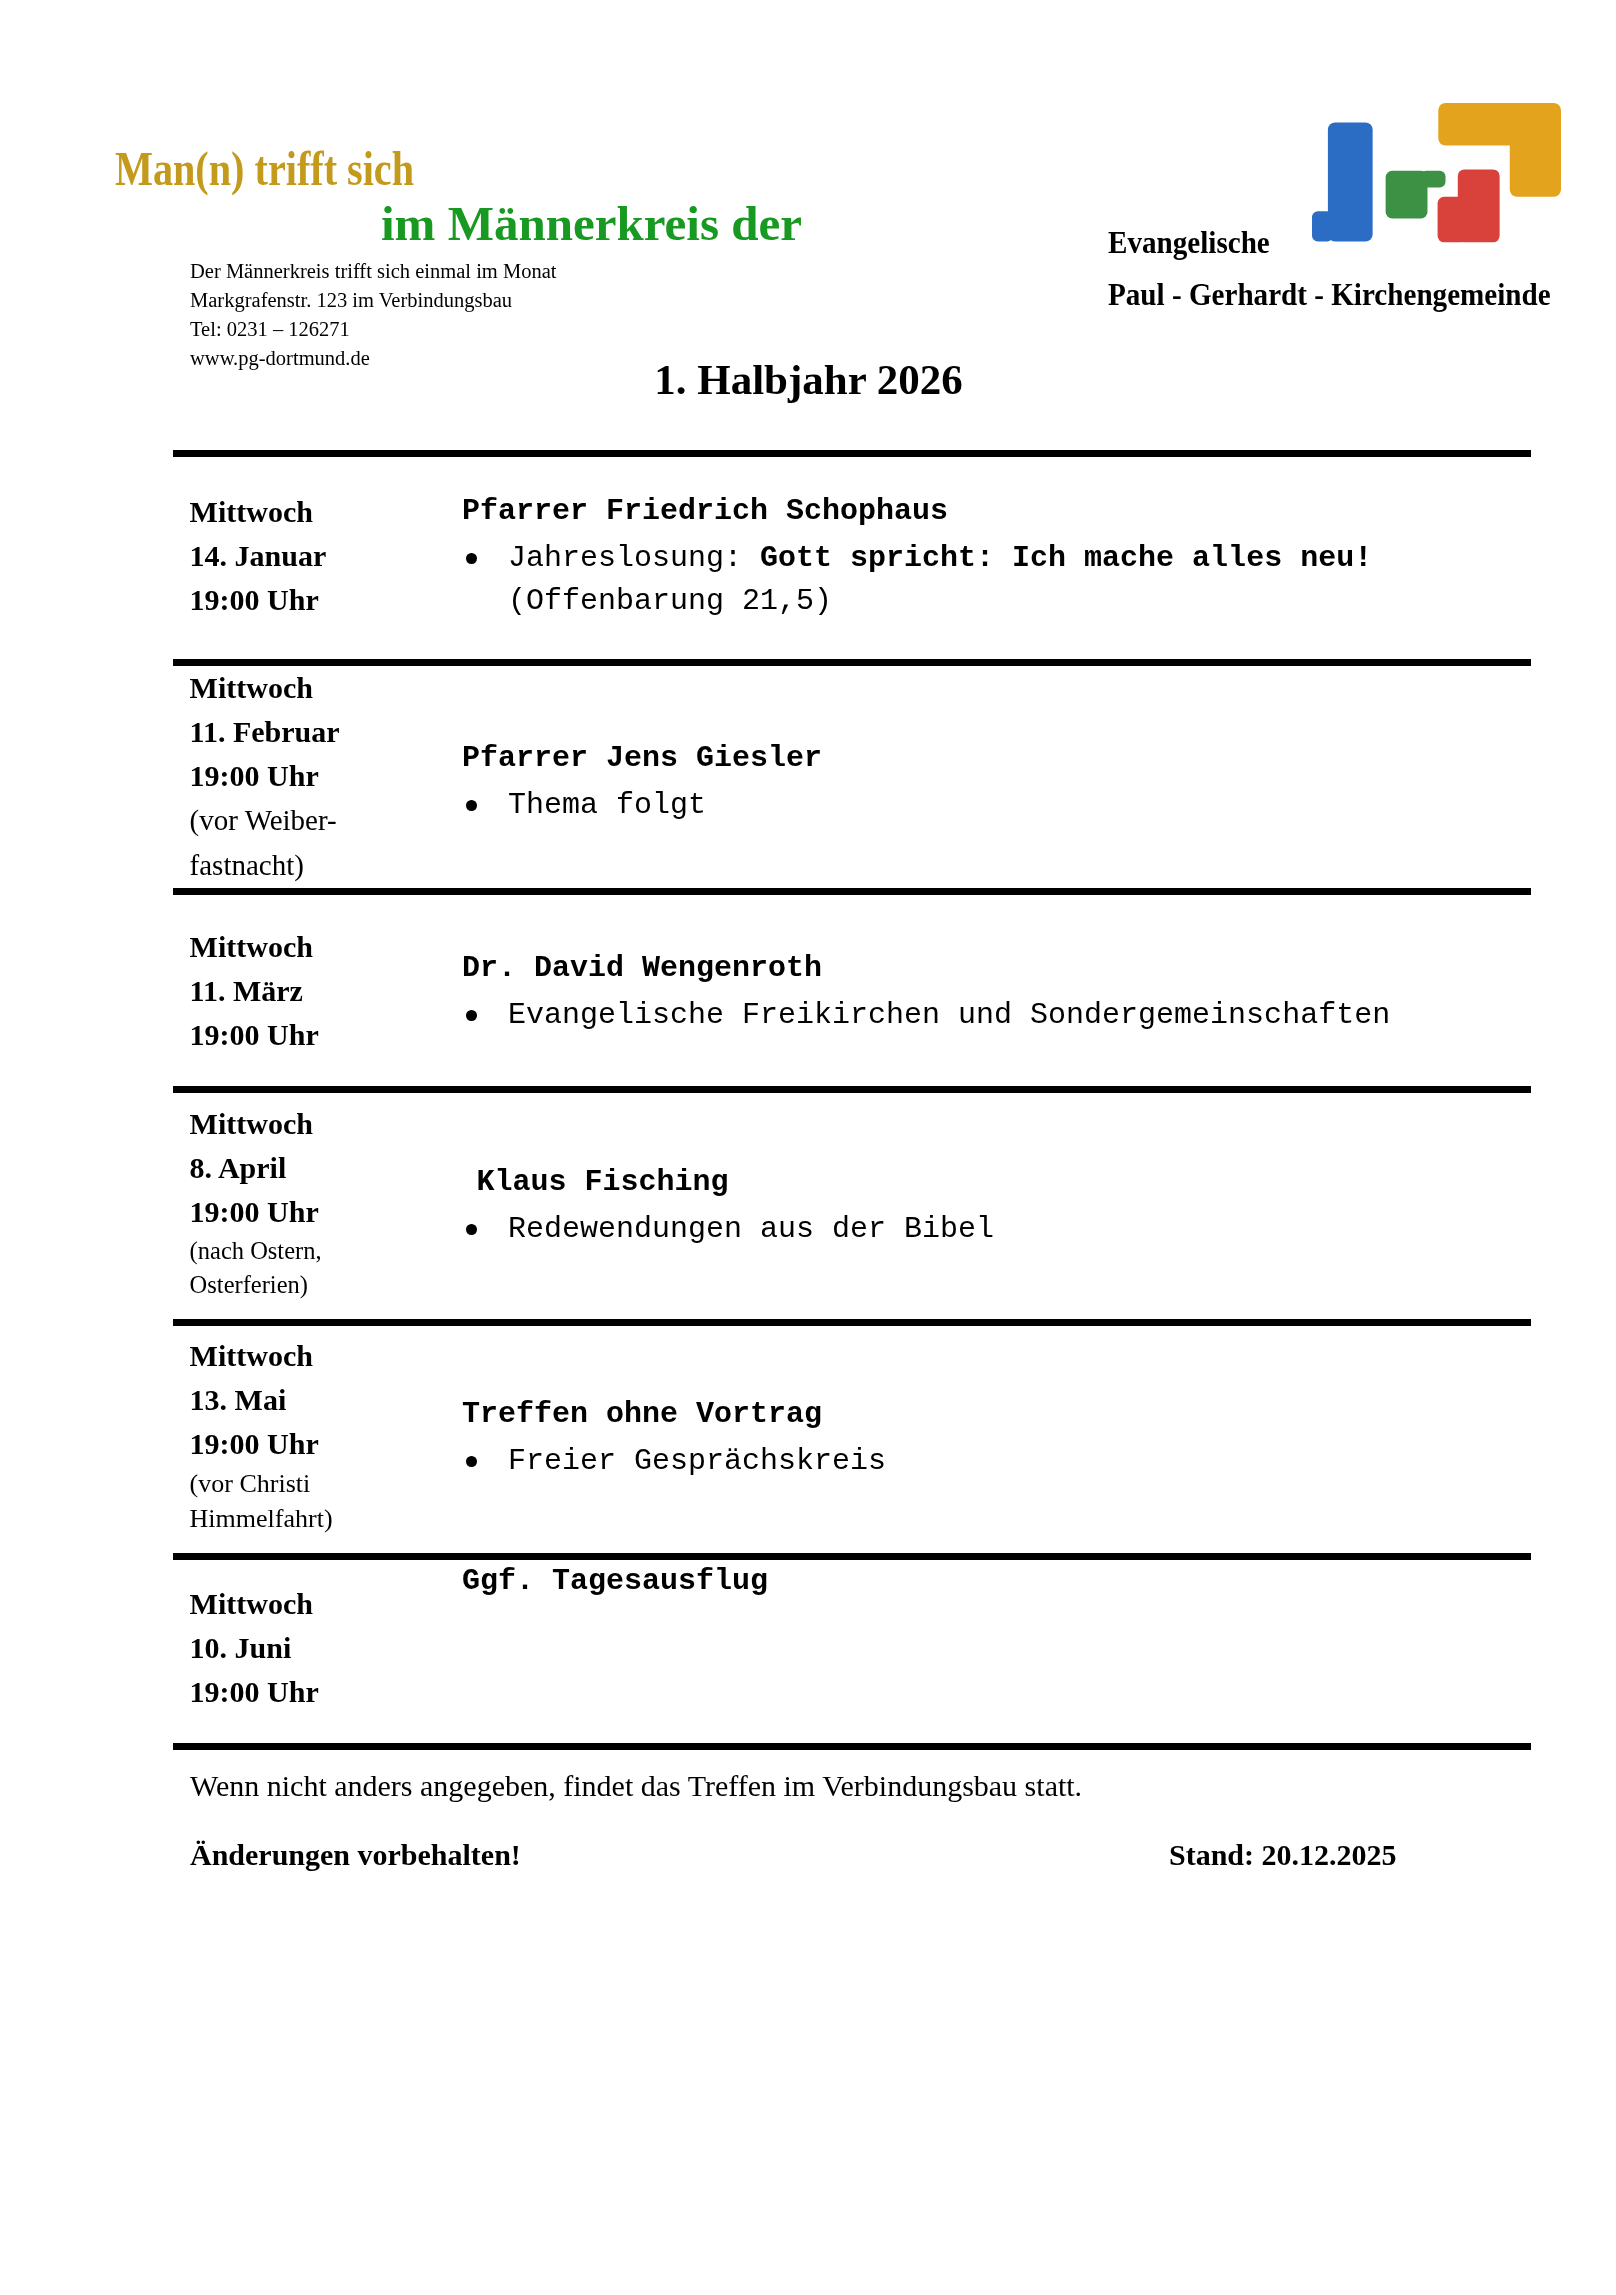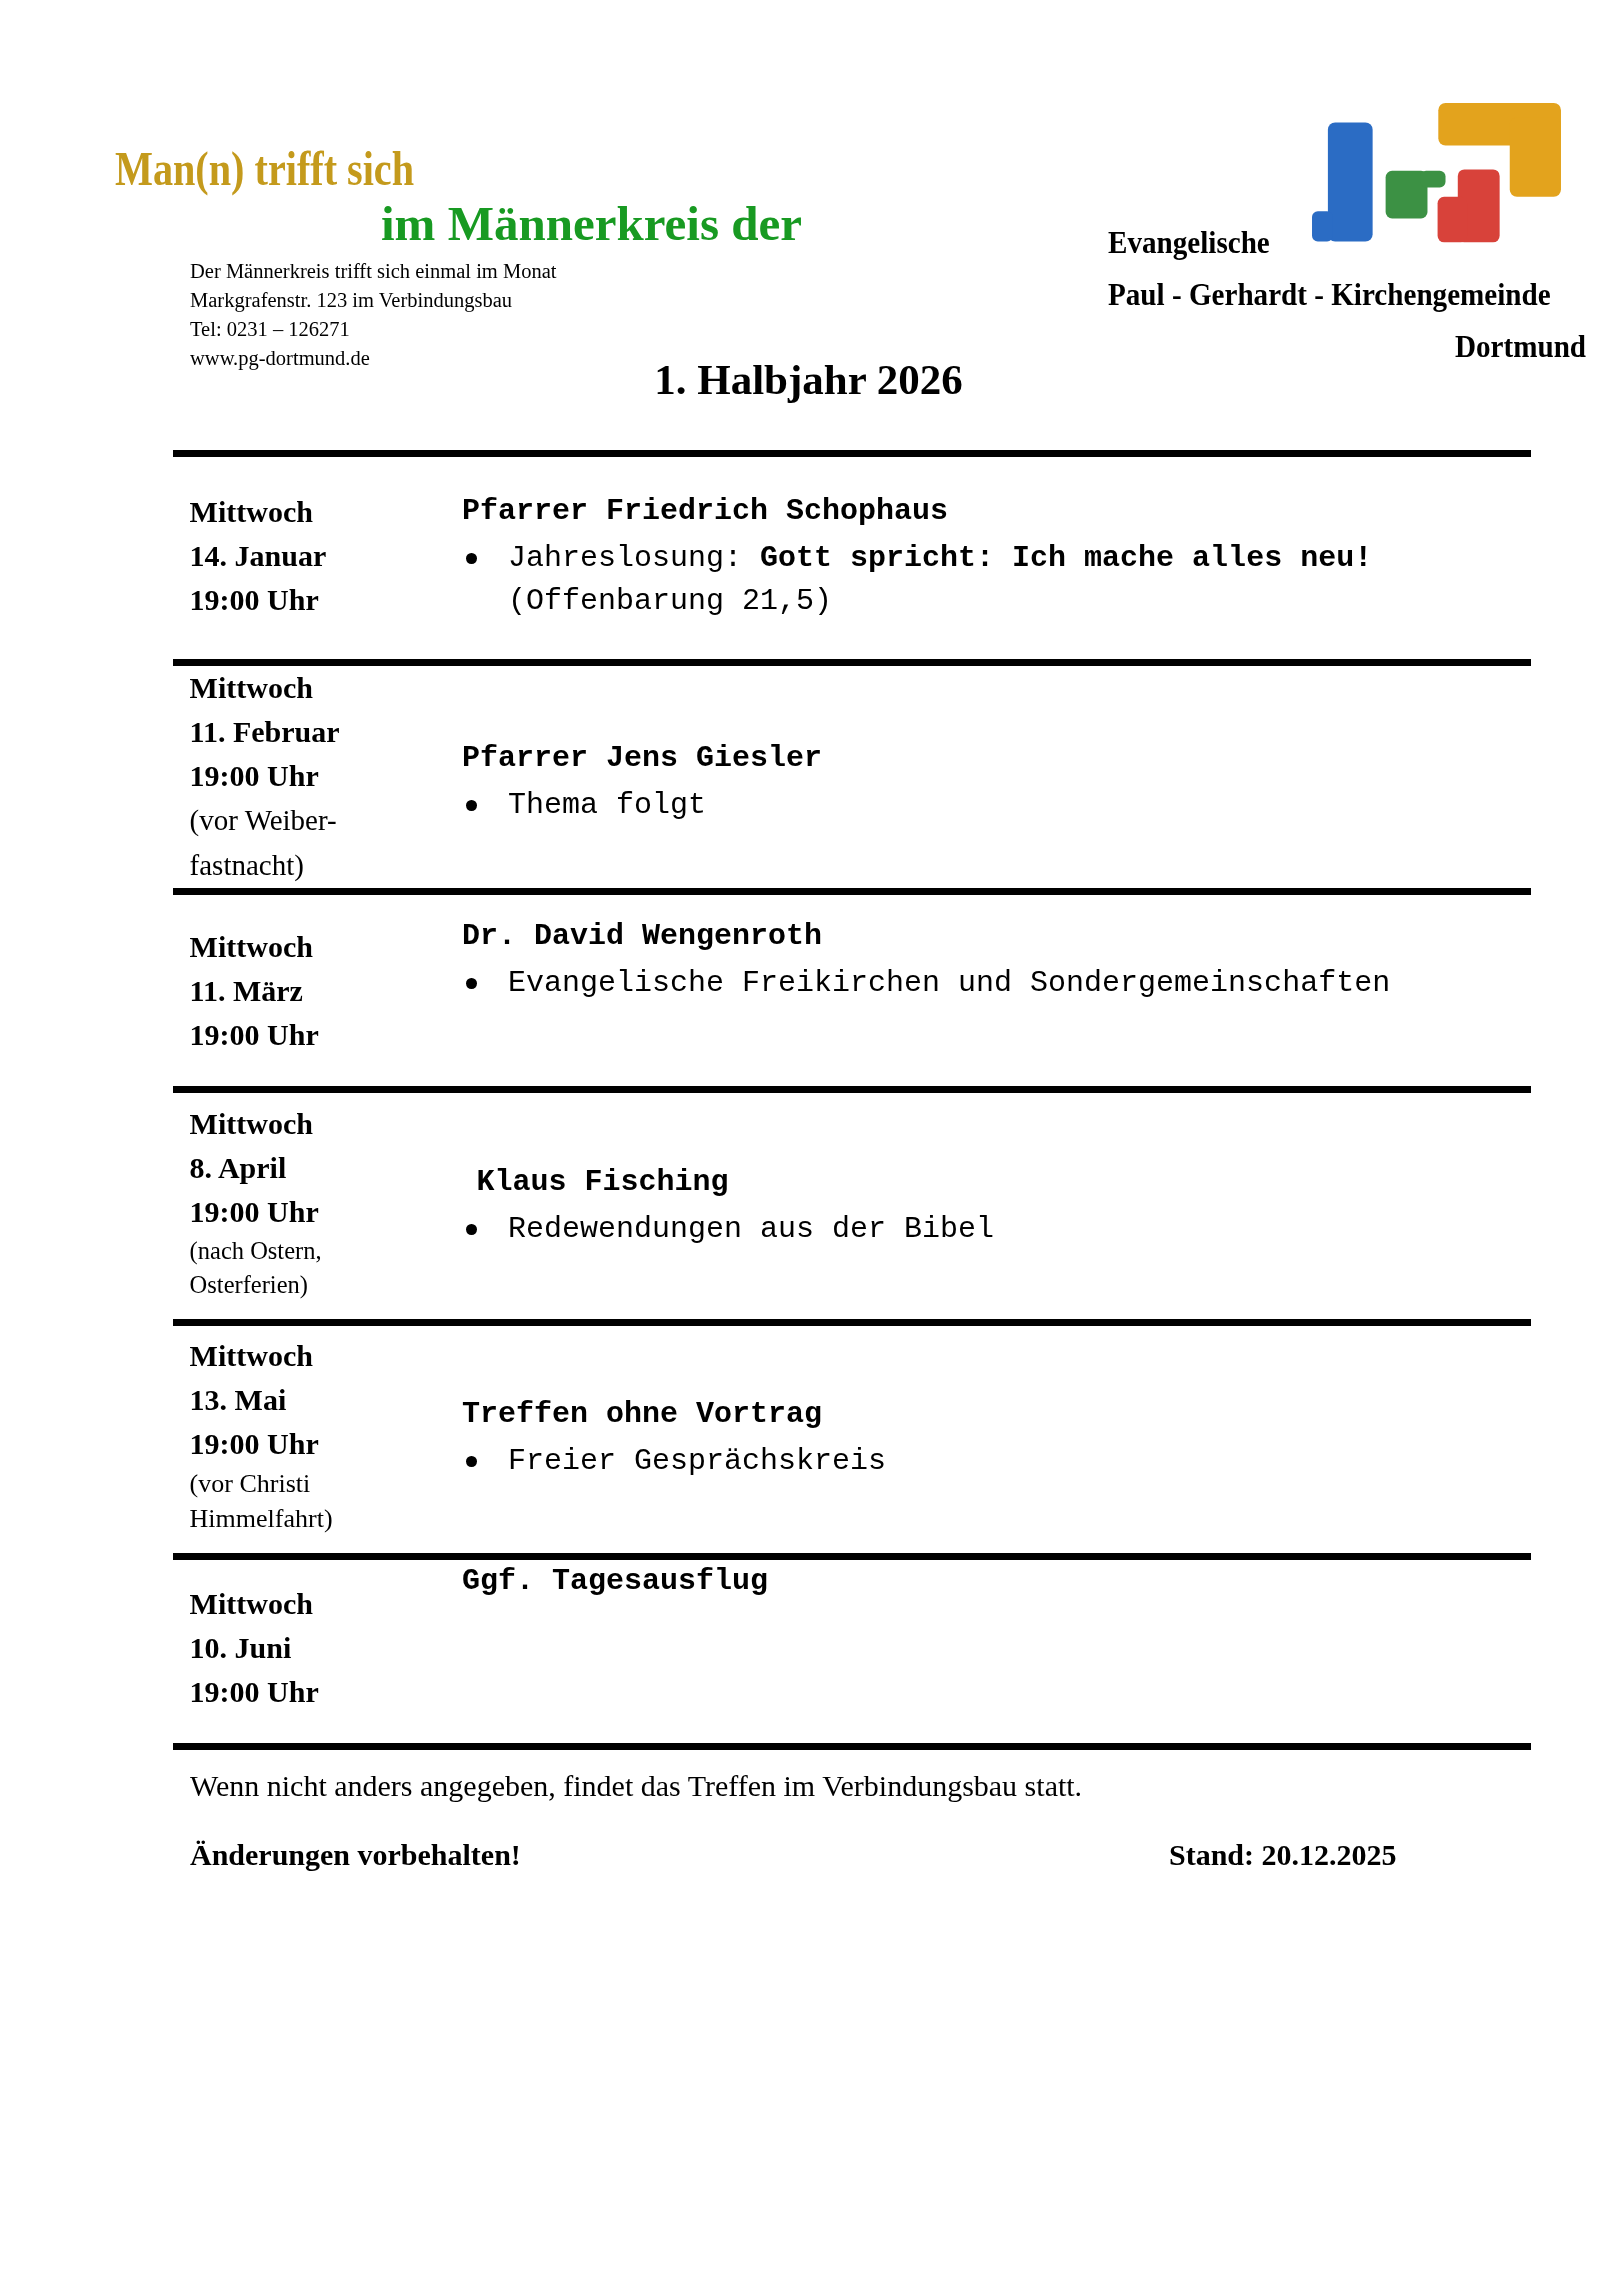--- a/index.html
+++ b/index.html
@@ -62,21 +62,21 @@
   .r6{height:197px;border-bottom:7.2px solid #000;}
   .cl{width:289px;box-sizing:border-box;padding-left:16.6px;}
   .cr{flex:1;box-sizing:border-box;font-family:Liberation Mono, monospace;}
   .dl{font-weight:bold;font-size:30px;line-height:44px;white-space:nowrap;}
   .note{font-weight:normal;white-space:nowrap;}
   .r2 .note{font-size:29px;line-height:45px;}
   .r4 .note{font-size:24.5px;line-height:34px;}
   .r5 .note{font-size:26px;line-height:35px;}
   .r1 .cl{padding-top:33px;} .r1 .cr{padding-top:33px;}
   .r2 .cl{padding-top:0px;}  .r2 .cr{padding-top:71px;}
-  .r3 .cl{padding-top:30px;} .r3 .cr{padding-top:20px;}
+  .r3 .cl{padding-top:30px;} .r3 .cr{padding-top:52px;}
   .r4 .cl{padding-top:8.7px;} .r4 .cr{padding-top:68px;}
   .r5 .cl{padding-top:8px;} .r5 .cr{padding-top:67px;}
   .r6 .cl{padding-top:21.6px;} .r6 .cr{}
   .rt{font-weight:bold;font-size:30px;line-height:43px;margin-bottom:3.6px;white-space:nowrap;}
   .indent20{padding-left:14.4px;}
   .bullet{position:relative;padding-left:46px;font-size:30px;line-height:43px;}
   .dot{position:absolute;left:4.3px;top:16.6px;width:10.8px;height:10.8px;border-radius:50%;background:#000;}
   .block{display:block;}
   .b{font-weight:bold;}
   
@@ -119,21 +119,20 @@
     <rect class="blue" x="0" y="150" width="29" height="42" rx="8"></rect>
     <rect class="green" x="102" y="94" width="58" height="66" rx="9"></rect>
     <rect class="green" x="150" y="94" width="35" height="23" rx="8"></rect>
     <rect class="red" x="202" y="92" width="58" height="101" rx="9"></rect>
     <rect class="red" x="174" y="130" width="41" height="63" rx="9"></rect>
   </svg>
 
   <div class="church">
     <span class="l"><span class="cx91">Evangelische</span></span>
     <span class="l"><span class="cx91">Paul - Gerhardt - Kirchengemeinde</span></span>
-    <span class="l l3"><span class="cx91 cx-r">Dortmund</span></span>
   </div>
 
   <div class="season-title">1. Halbjahr 2026</div>
 
   <div class="table">
 
     <div class="row r1">
       <div class="cl">
         <div class="dl">Mittwoch</div>
         <div class="dl">14. Januar</div>

